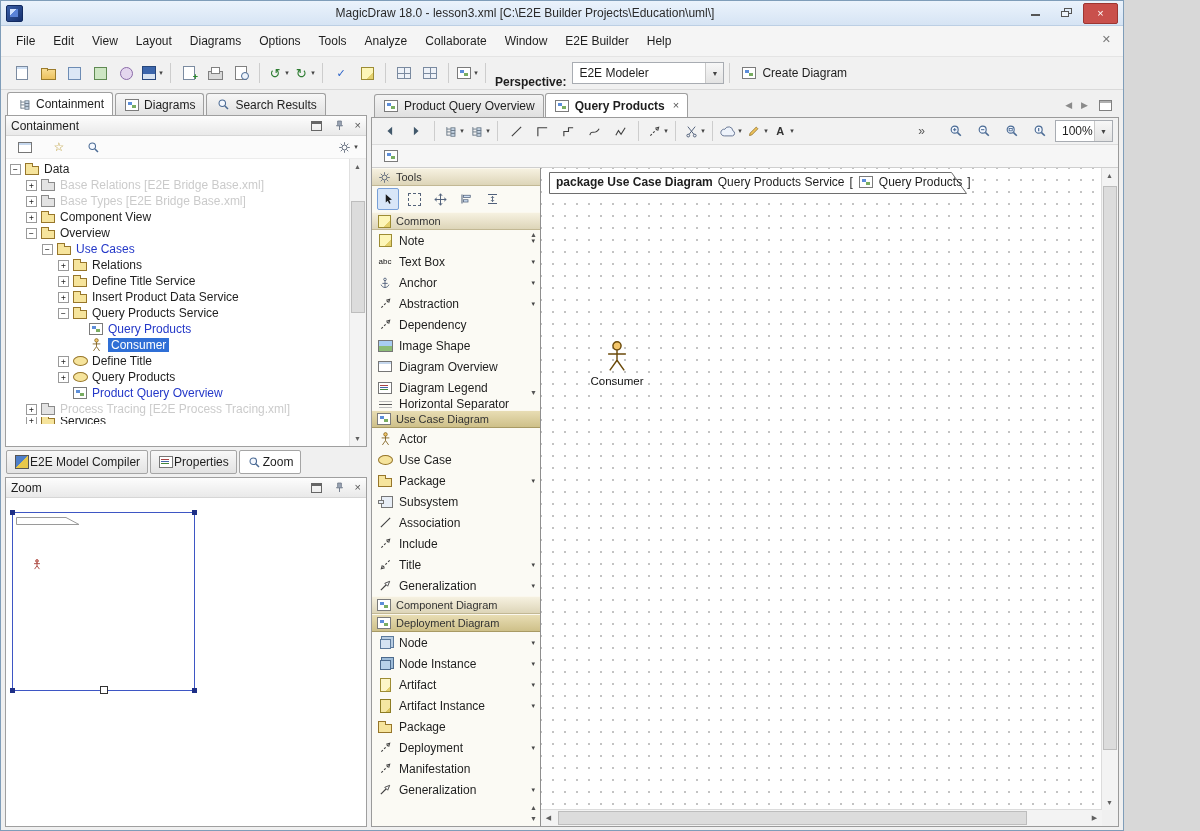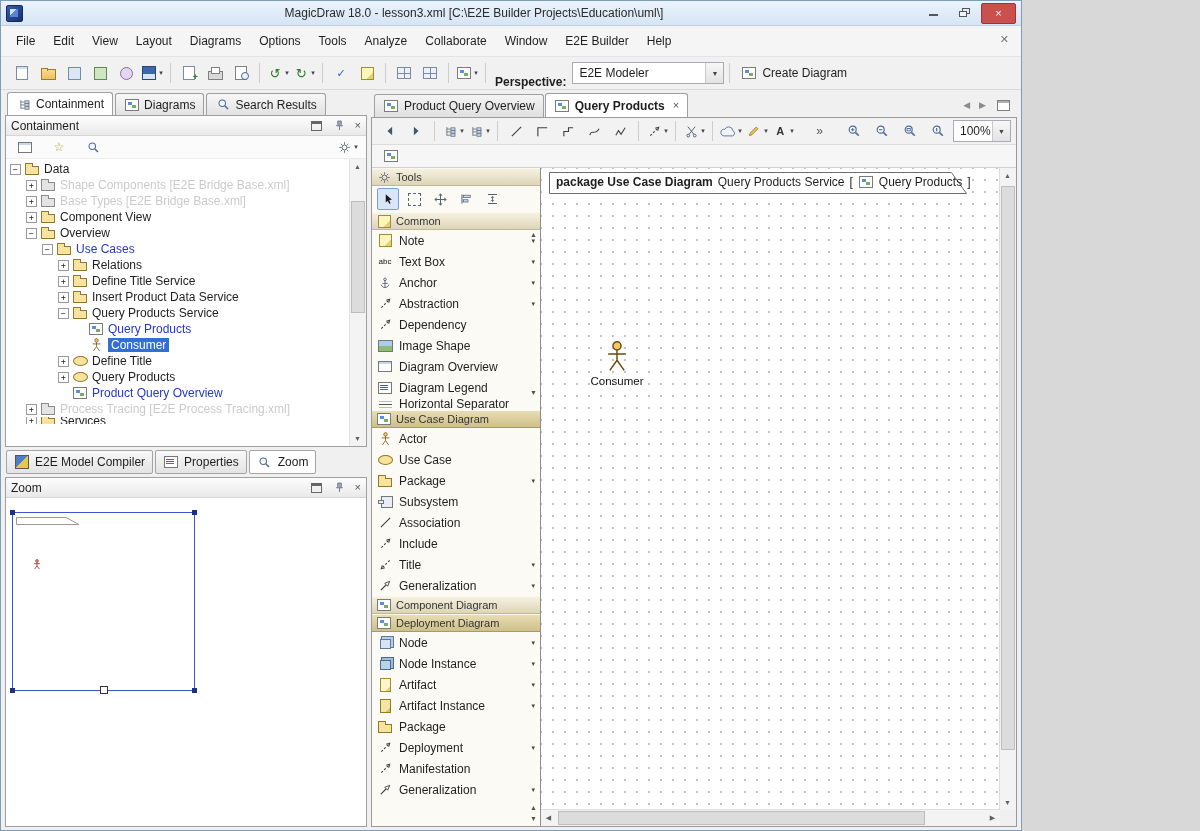--- a/index.html
+++ b/index.html
@@ -1,18 +1,18 @@
 <!DOCTYPE html>
 <html><head>
 <meta charset="utf-8">
 <style>
   html,body{margin:0;padding:0;}
   body{width:1200px;height:831px;overflow:hidden;background:#d8d8d8;
        font-family:"Liberation Sans","DejaVu Sans",sans-serif;font-size:12px;color:#1e1e1e;}
-  .window{position:absolute;left:0;top:0;width:1022px;height:831px;box-sizing:border-box;
+  .window{position:absolute;left:0;top:0;width:1124px;height:831px;box-sizing:border-box;
           border:1px solid #7f9db9;background:#f0f0f0;display:flex;flex-direction:column;}
 
   
   .titlebar{height:24px;flex:none;background:linear-gradient(#ebf3fc,#d6e4f4);
             border-bottom:1px solid #bccfe4;display:flex;align-items:center;padding:0 5px;}
   .app-logo{width:15px;height:15px;flex:none;background:linear-gradient(135deg,#3a5fa8,#16306e);
             border:1px solid #122a60;border-radius:2px;margin-right:6px;position:relative;}
   .app-logo::before{content:'';position:absolute;left:3px;top:3px;width:8px;height:8px;
             background:linear-gradient(135deg,#cfe0ff 40%,#5a82d8 40%);}
   .tb-title{flex:1;text-align:center;color:#2a2a2a;font-size:12px;white-space:nowrap;overflow:hidden;}
@@ -80,21 +80,21 @@
   .tlabel.dim{color:#8b8b8b;}
   .tlabel.sel{background:#2f6fd6;color:#fff;padding:0 3px;}
 
   .vscroll{position:absolute;right:0;top:0;bottom:0;width:16px;background:#f3f3f3;border-left:1px solid #e0e0e0;}
   .sb-arrow{position:absolute;left:0;width:15px;height:15px;display:flex;align-items:center;justify-content:center;
         font-size:7px;color:#606060;}
   .sb-arrow.up{top:0;}.sb-arrow.down{bottom:0;}
   .sb-thumb{position:absolute;left:1px;right:1px;background:#dcdcdc;border:1px solid #bdbdbd;}
 
   .btabs{height:26px;flex:none;display:flex;align-items:center;gap:2px;padding:2px 1px;}
-  .btab{height:22px;display:inline-flex;align-items:center;gap:5px;padding:0 7px;border:1px solid #a5a5a5;
+  .btab{height:22px;display:inline-flex;align-items:center;padding:0 7px;border:1px solid #a5a5a5;
         border-radius:2px;background:linear-gradient(#f8f8f8,#e3e3e3);}
   .btab.active{background:#fff;}
 
   .zoom-panel{flex:1;}
   .zcontent{flex:1;position:relative;background:#fff;overflow:hidden;}
   .zrect{position:absolute;left:6px;top:14px;width:181px;height:177px;border:1px solid #3e56c4;}
   .zhandle{position:absolute;width:5px;height:5px;background:#1e2f86;}
   .zhandle.tl{left:-3px;top:-3px;}.zhandle.tr{right:-3px;top:-3px;}
   .zhandle.bl{left:-3px;bottom:-3px;}.zhandle.br{right:-3px;bottom:-3px;}
   .zhandle.bc{width:6px;height:6px;background:#fff;border:1px solid #333;left:50%;margin-left:-4px;bottom:-4px;}
@@ -385,21 +385,21 @@
         <div class="tree-wrap">
           <div class="tree" id="tree">
               <div class="trow" style="padding-left: 4px;">
                 <span class="texp">−</span>
                 <span class="pic ticon" data-icon="package"></span>
                 <span class="tlabel">Data</span>
               </div>
               <div class="trow" style="padding-left: 20px;">
                 <span class="texp">+</span>
                 <span class="pic gray ticon" data-icon="package"></span>
-                <span class="tlabel dim">Shape Components [E2E Bridge Base.xml]</span>
+                <span class="tlabel dim">Base Relations [E2E Bridge Base.xml]</span>
               </div>
               <div class="trow" style="padding-left: 20px;">
                 <span class="texp">+</span>
                 <span class="pic gray ticon" data-icon="package"></span>
                 <span class="tlabel dim">Base Types [E2E Bridge Base.xml]</span>
               </div>
               <div class="trow" style="padding-left: 20px;">
                 <span class="texp">+</span>
                 <span class="pic ticon" data-icon="package"></span>
                 <span class="tlabel">Component View</span>

